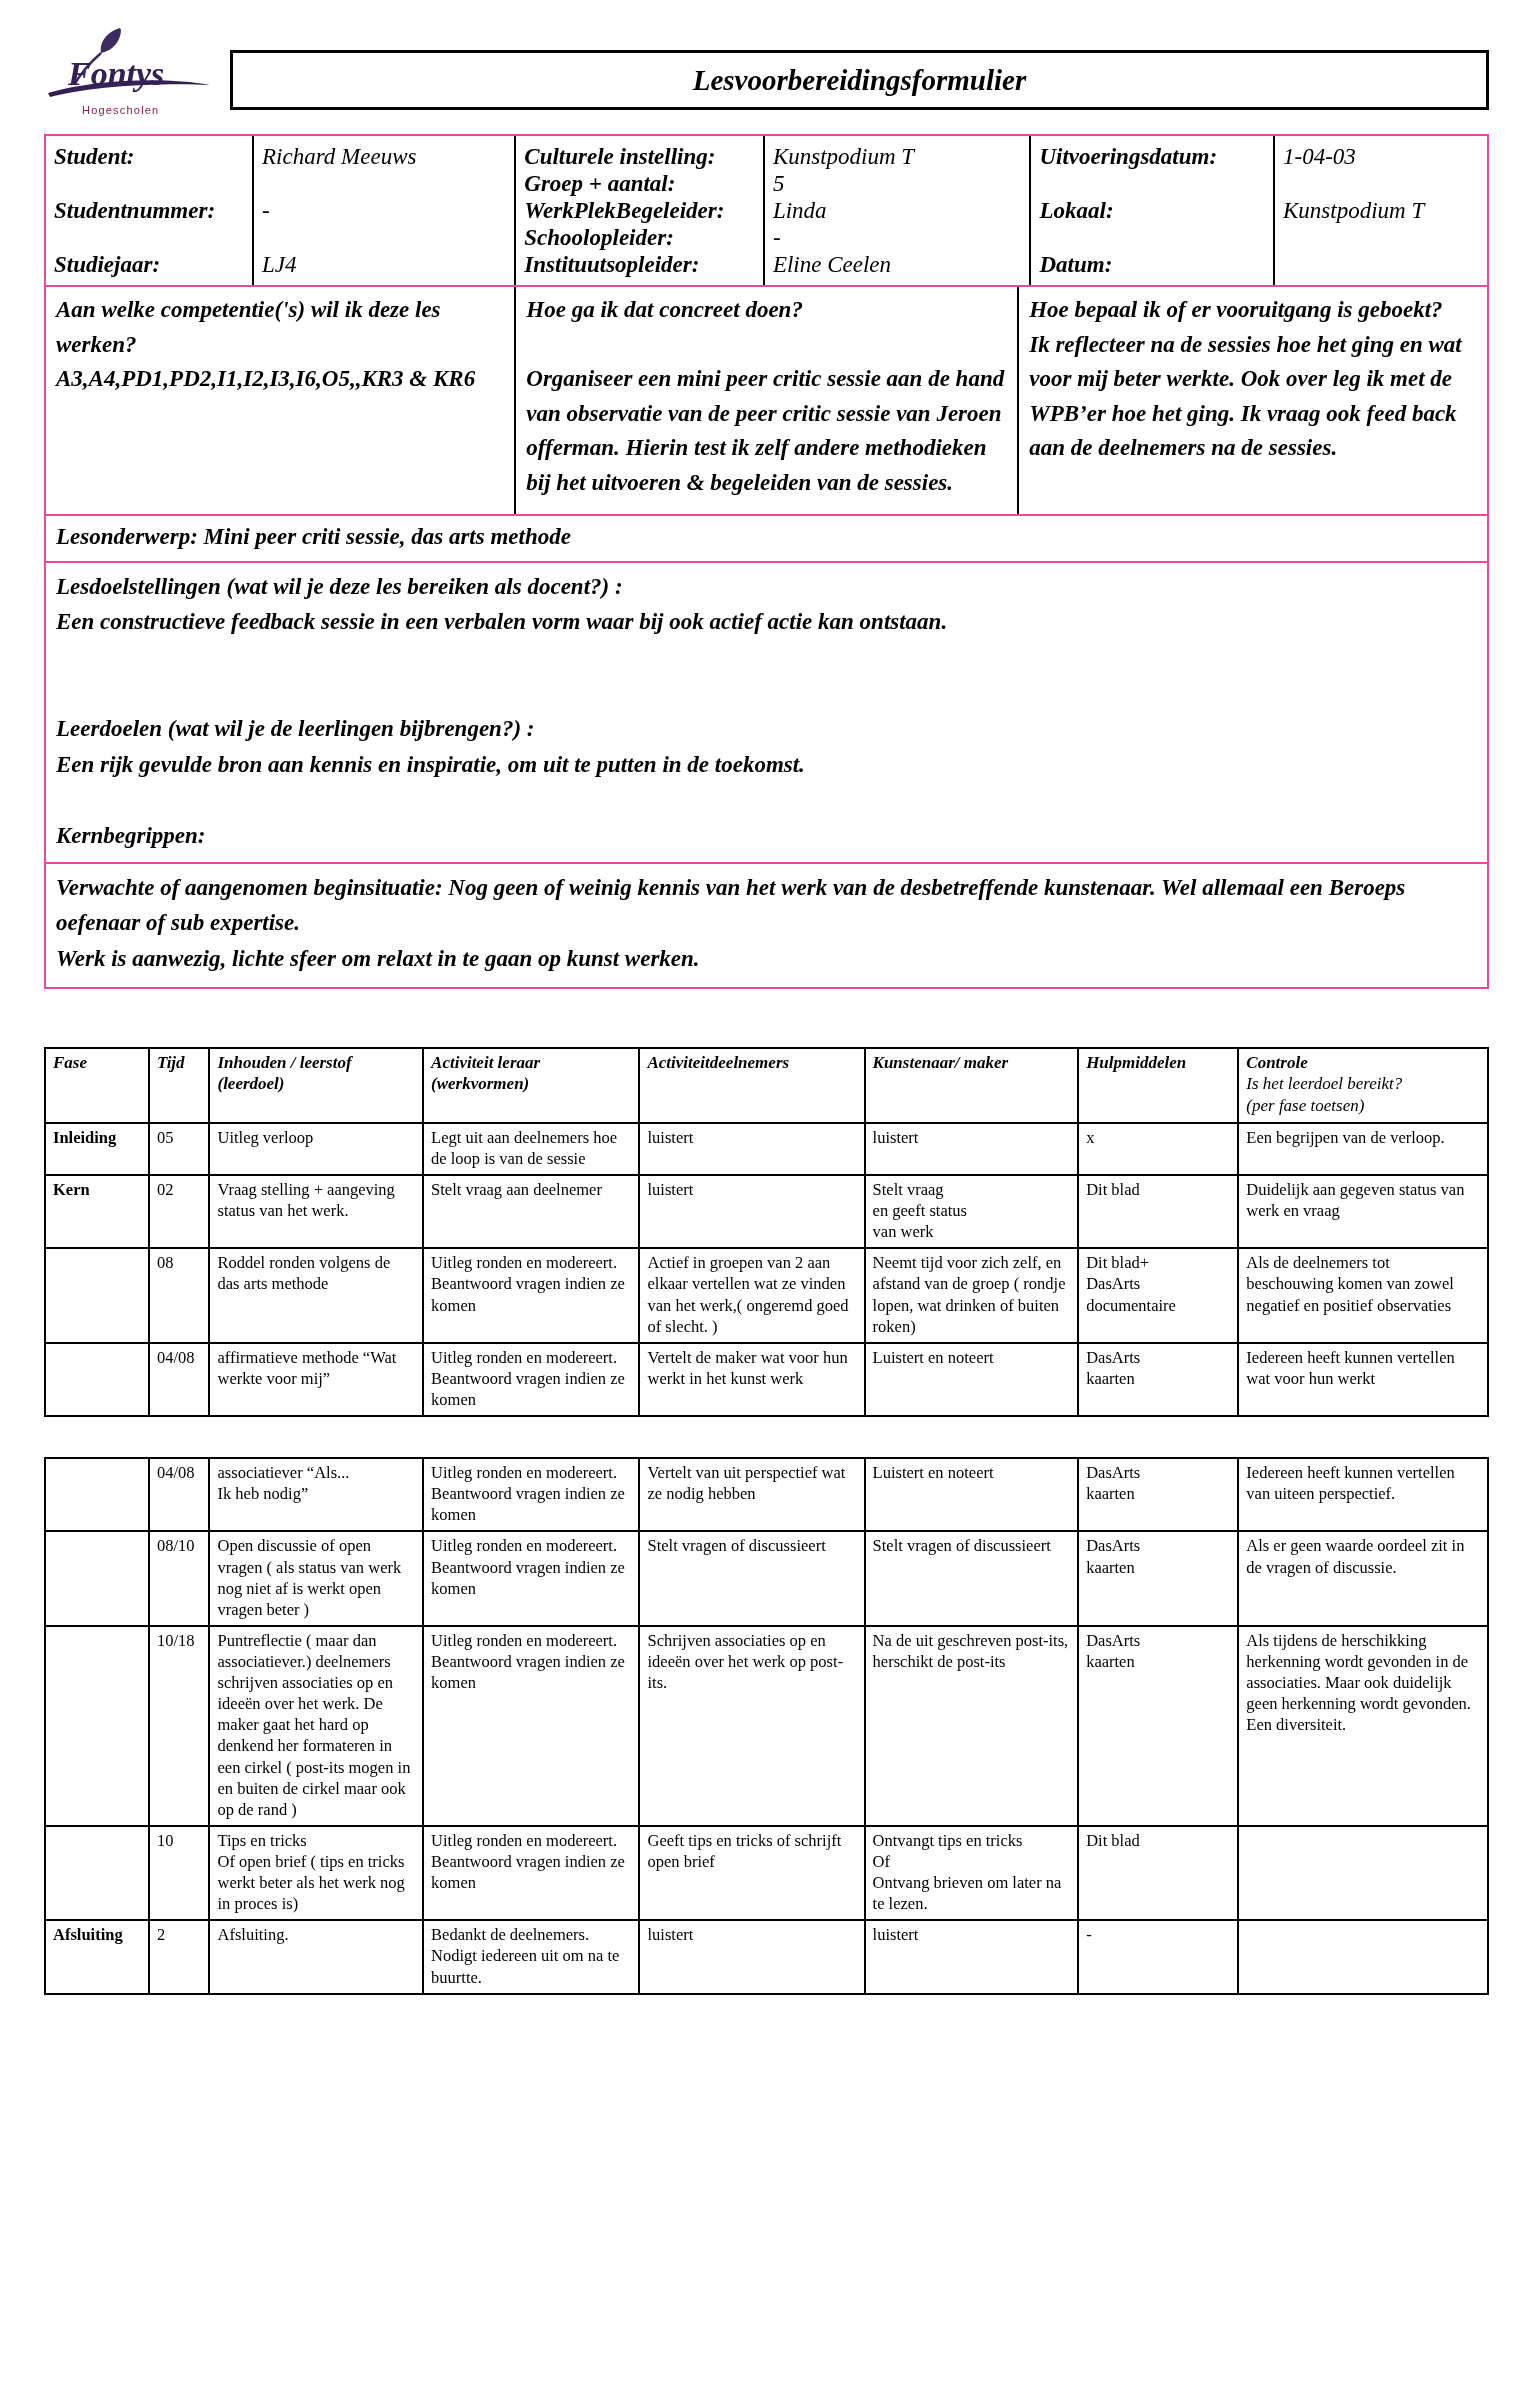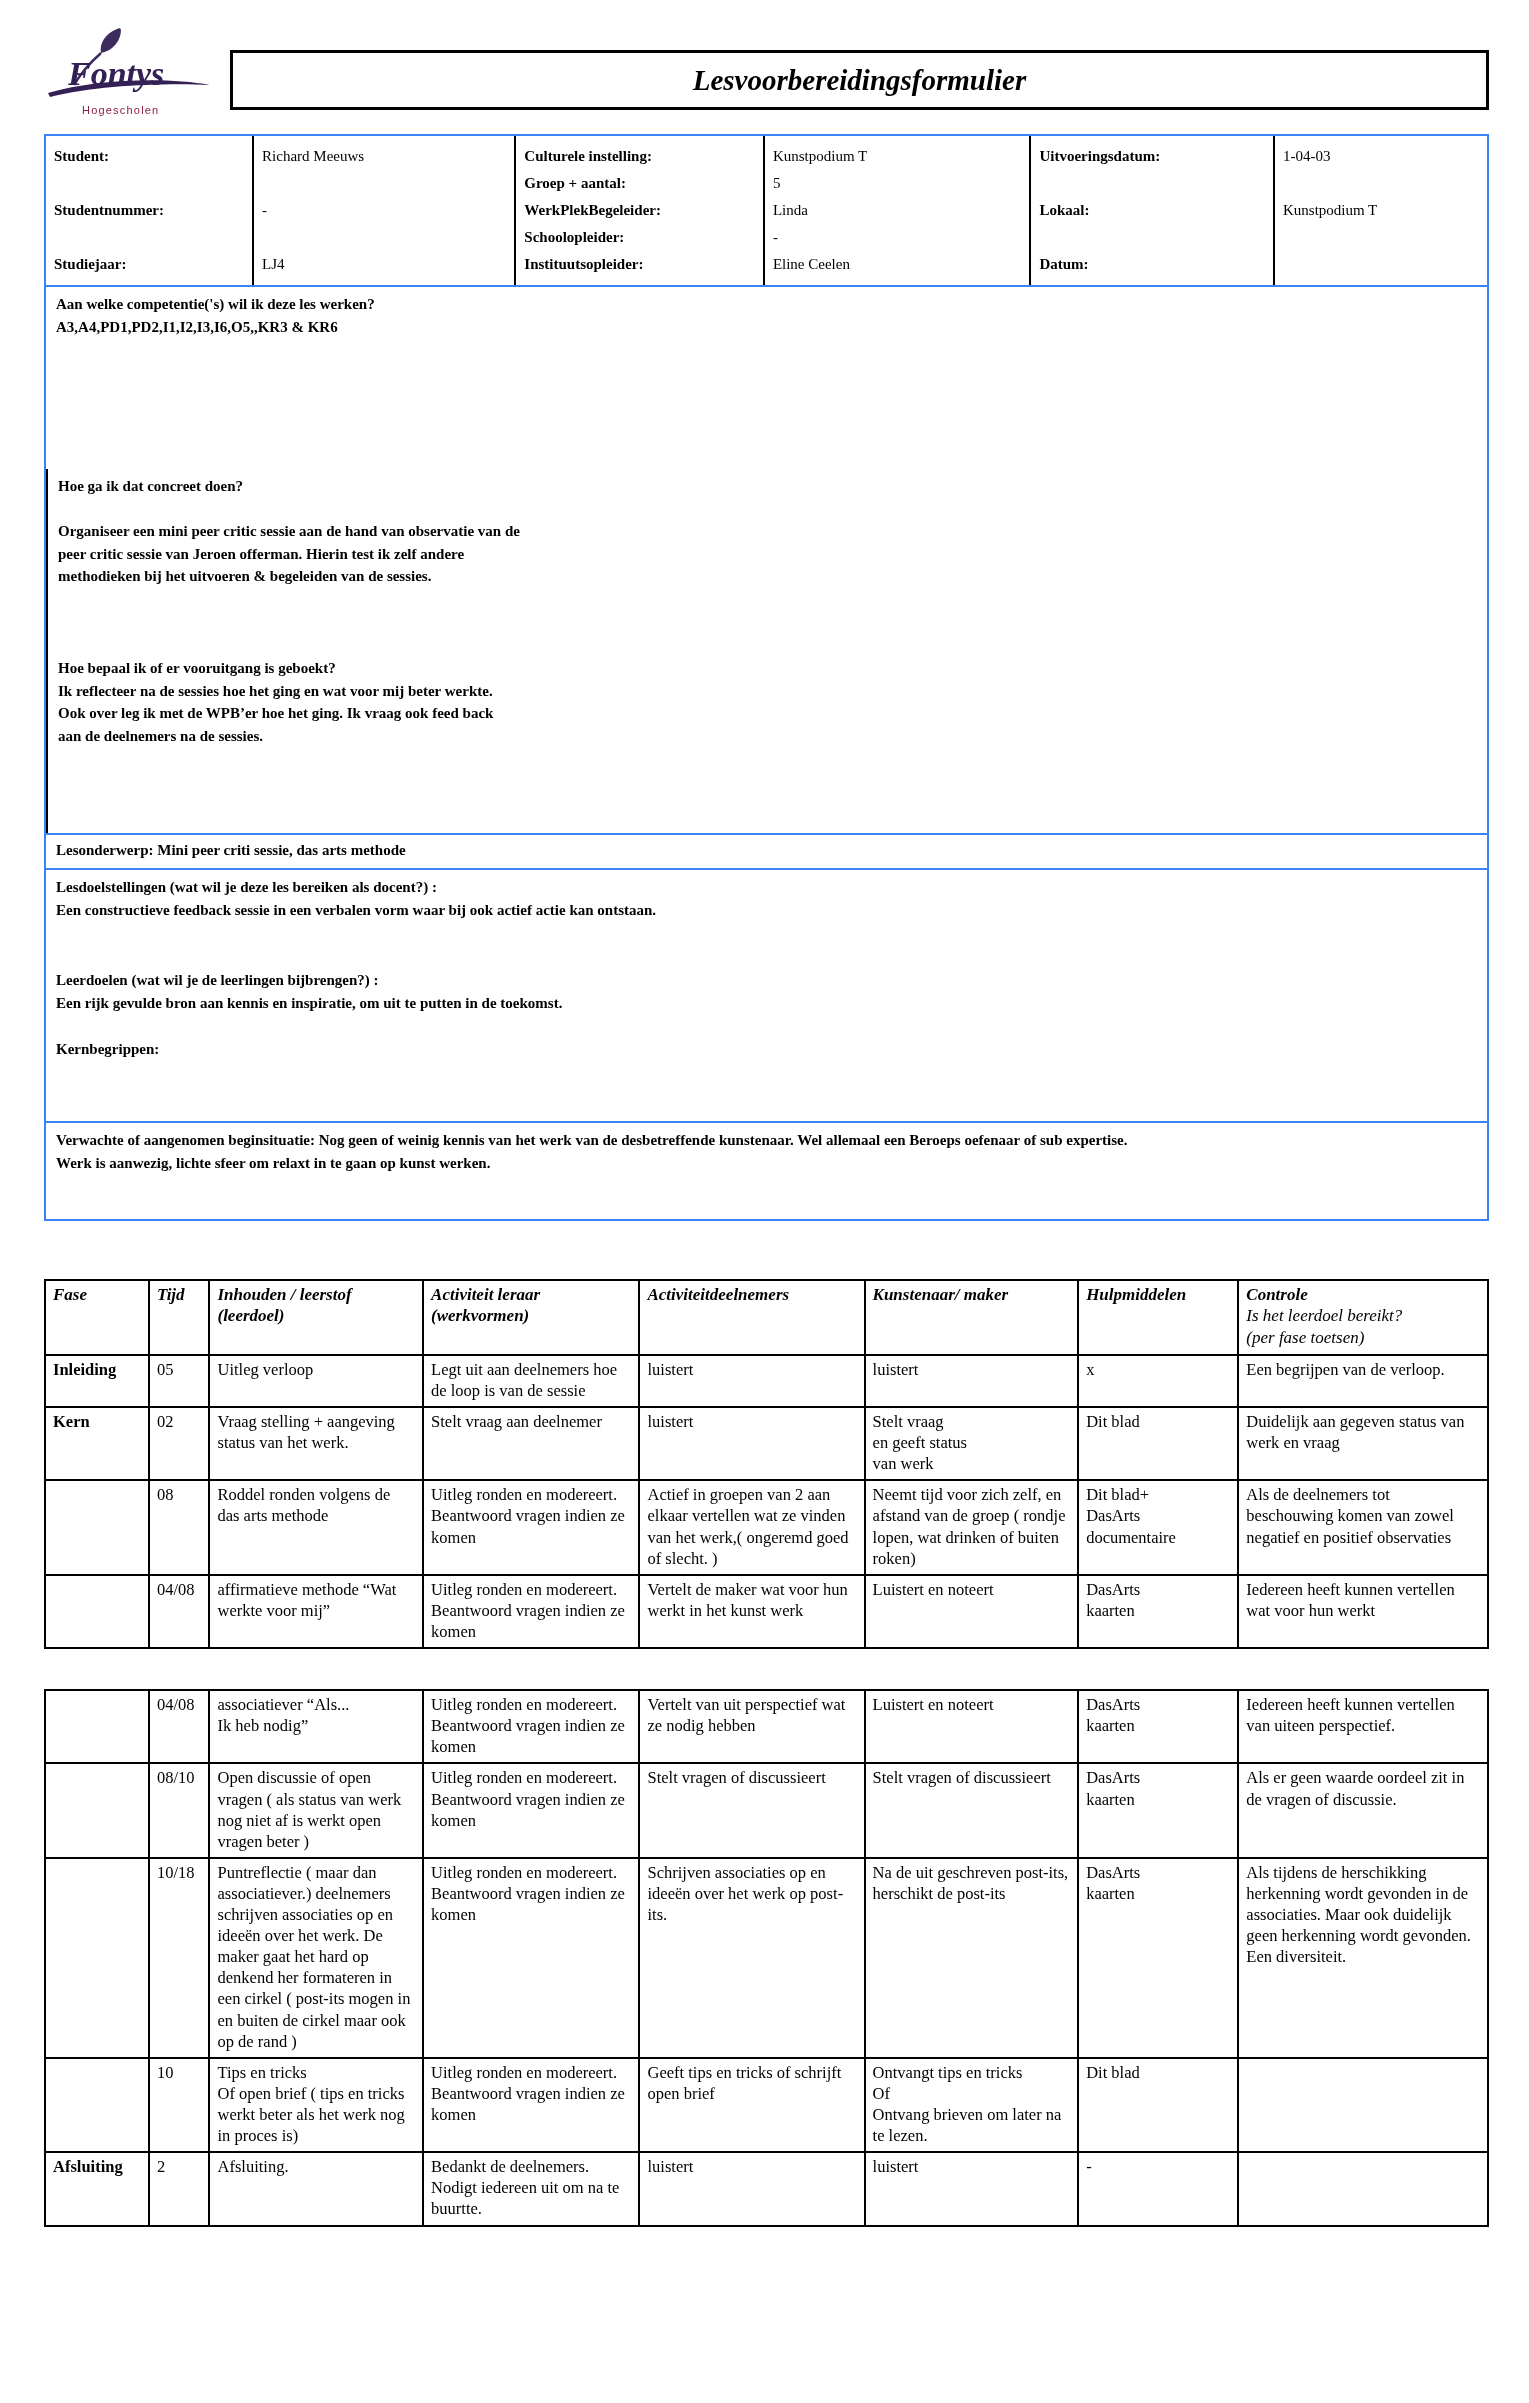--- a/index.html
+++ b/index.html
@@ -14,34 +14,34 @@
   
   .header { display: flex; align-items: center; margin-bottom: 12px; }
   .logo { width: 180px; flex: 0 0 auto; }
   .title-box {
     flex: 1; border: 3px solid #000; margin-top: 10px; margin-left: 6px;
     height: 60px; display: flex; align-items: center; justify-content: center;
   }
   .title { font-size: 29px; font-weight: bold; font-style: italic; }
 
   
-  .block { border: 2px solid #3b82f6; margin-top: -2px; font-size: 15px; }
+  .block { border: 2px solid #ec4899; margin-top: -2px; font-size: 23px; font-style: italic; }
   .info-flex { display: flex; }
   .info-col { padding: 7px 8px; }
   .info-col + .info-col { border-left: 2px solid #000; }
   .info-col:nth-child(1) { width: 14.3%; }
   .info-col:nth-child(2) { width: 18.2%; }
   .info-col:nth-child(3) { width: 17.25%; }
   .info-col:nth-child(4) { width: 18.5%; }
   .info-col:nth-child(5) { width: 16.9%; }
   .info-col:nth-child(6) { width: 14.85%; }
   .info-line { min-height: 27px; line-height: 27px; white-space: nowrap; }
   .info-col.lbl .info-line { font-weight: bold; }
 
-  .comp-flex { display: flex; flex-direction: column; }
+  .comp-flex { display: flex; }
   .comp-col {
     padding: 6px 10px 14px 10px; font-weight: bold; line-height: 1.5;
     white-space: pre-line; min-height: 182px; width: 32.5%;
   }
   .comp-col + .comp-col { border-left: 2px solid #000; }
   .comp-col.mid { width: 34.9%; }
   .comp-col.last { width: 32.6%; }
 
   .topic { padding: 4px 16px 6px 10px; font-weight: bold; line-height: 1.5; }
   .doelen {

